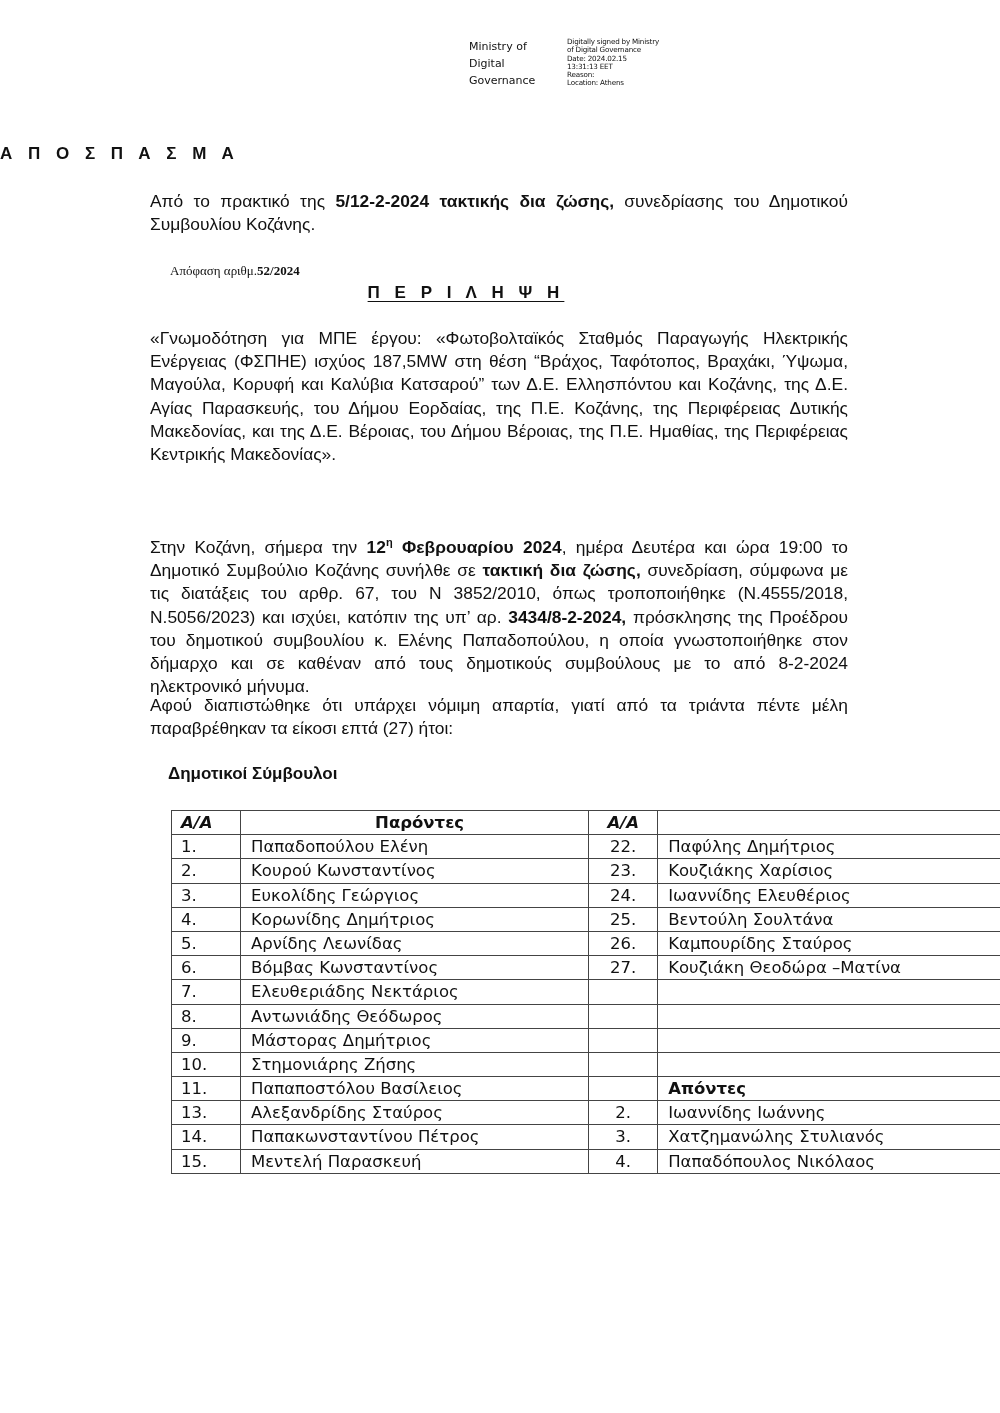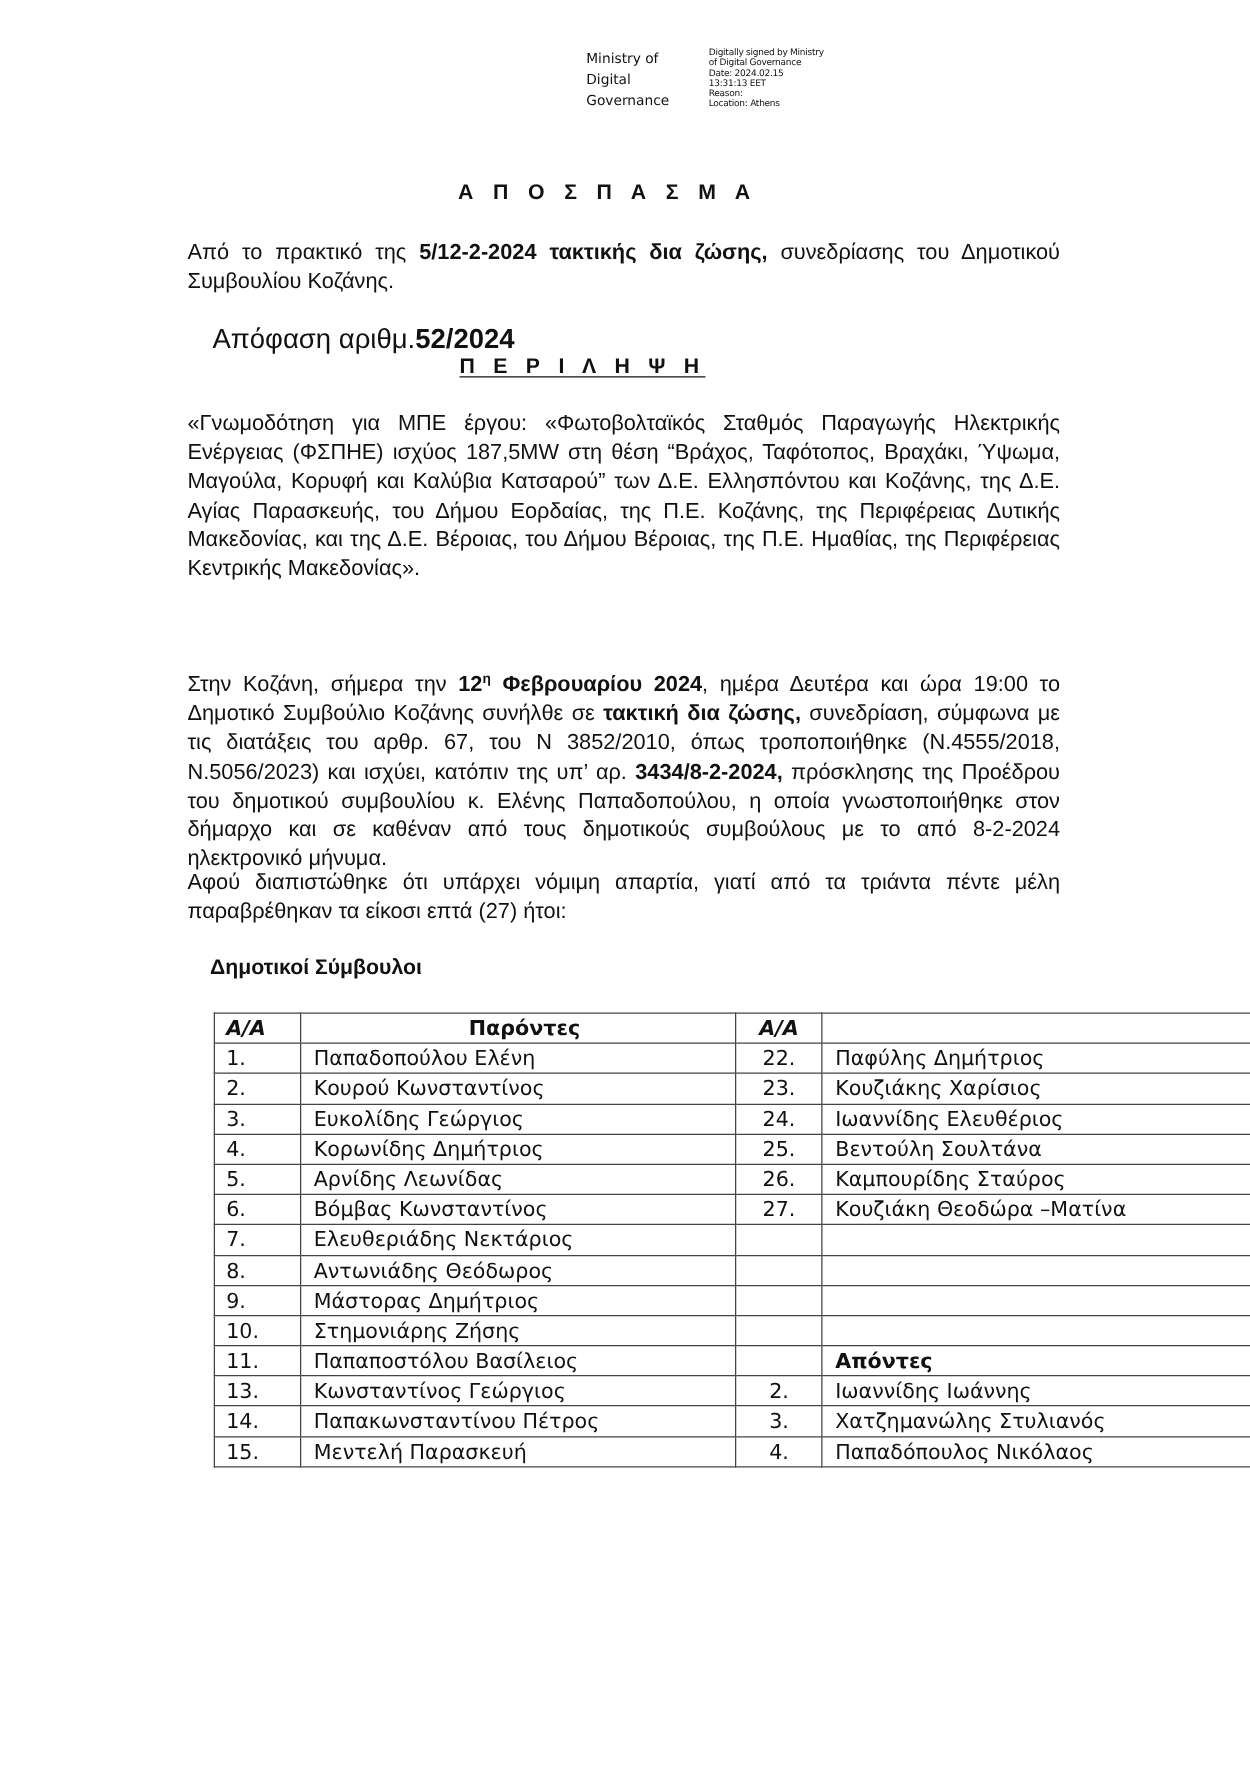--- a/index.html
+++ b/index.html
@@ -3,26 +3,26 @@
 <meta charset="utf-8">
 <style>
   html, body { margin: 0; padding: 0; background: #ffffff; }
   body { width: 1000px; height: 1413px; position: relative; overflow: hidden; color: #111; font-family: "Liberation Sans", sans-serif; }
   .abs { position: absolute; }
 
   
   .sig-name { left: 469px; top: 38px; font-family: "DejaVu Sans", sans-serif; font-size: 11px; line-height: 17px; color: #111; white-space: pre; }
   .sig-details { left: 567px; top: 38px; font-family: "DejaVu Sans", sans-serif; font-size: 7.2px; line-height: 8.3px; color: #111; white-space: pre; letter-spacing: -0.2px; }
 
-  .title { left: 0; width: 972px; top: 144px; text-align: center; font-weight: bold; font-size: 17px; letter-spacing: 5.5px; }
+  .title { left: 0; width: 972px; top: 144px; text-align: left; font-weight: bold; font-size: 17px; letter-spacing: 5.5px; }
 
   .para { left: 150px; width: 698px; font-size: 17.4px; line-height: 23.2px; text-align: justify; }
   .para b, .para .bold { font-weight: bold; }
   .p-intro { top: 190px; }
-  .decision { left: 170px; top: 260px; font-size: 22px; line-height: 22px; }
+  .decision { left: 170px; top: 260px; font-size: 13px; line-height: 22px; font-family: Liberation Serif, serif; }
   .summary-heading { left: 0; width: 932px; top: 283px; text-align: center; font-weight: bold; font-size: 17px; letter-spacing: 5px; }
   .summary-heading span { text-decoration: underline; text-underline-offset: 3px; }
   .p-summary { top: 327px; }
   .p-meeting { top: 536px; }
   .p-quorum { top: 694px; }
   .sup { font-size: 11px; vertical-align: super; line-height: 0; font-weight: bold; }
   .councillors-heading { left: 168px; top: 764px; font-size: 17px; font-weight: bold; }
 
   
   table.att { position: absolute; left: 171px; top: 810px; width: 840px; border-collapse: collapse; font-family: "DejaVu Sans", sans-serif; font-size: 16.5px; }
@@ -147,21 +147,21 @@
         <td></td>
       </tr>
       <tr>
         <td class="num">11.</td>
         <td>Παπαποστόλου Βασίλειος</td>
         <td class="num2"></td>
         <td class="bold">Απόντες</td>
       </tr>
       <tr>
         <td class="num">13.</td>
-        <td>Κωνσταντίνος Γεώργιος</td>
+        <td>Αλεξανδρίδης Σταύρος</td>
         <td class="num2">2.</td>
         <td>Ιωαννίδης Ιωάννης</td>
       </tr>
       <tr>
         <td class="num">14.</td>
         <td>Παπακωνσταντίνου Πέτρος</td>
         <td class="num2">3.</td>
         <td>Χατζημανώλης Στυλιανός</td>
       </tr>
       <tr>

